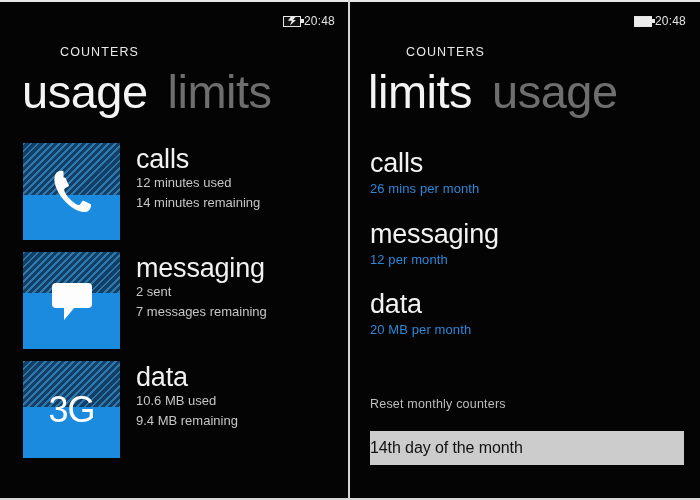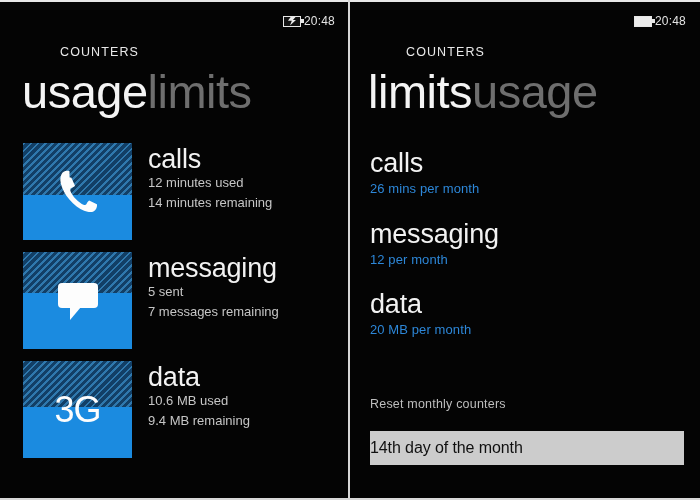--- a/index.html
+++ b/index.html
@@ -120,20 +120,21 @@
     margin-left: 36px;
   }
   .phone.right .app-title { left: 22px; }
 
   .pivot {
     position: absolute;
     top: 68px;
     left: 22px;
     display: flex;
     align-items: center;
+    gap: 20px;
     white-space: nowrap;
   }
   .phone.right .pivot { left: 20px; }
 
   .pivot-item {
     font-size: 47px;
     line-height: 1;
     font-weight: 300;
     letter-spacing: -0.5px;
   }
@@ -155,21 +156,20 @@
   }
 
   .tile {
     position: relative;
     width: 97px;
     height: 97px;
     margin-left: 23px;
     flex: 0 0 auto;
     overflow: hidden;
     background: #0c4a6e;
-    padding-left: 12px;
   }
   
   .tile .hatch {
     position: absolute;
     left: 0; top: 0;
     width: 100%; height: 100%;
     background-color: #1d5584;
     background-image: repeating-linear-gradient(
       135deg,
       #2f78ad 0px, #2f78ad 2px,
@@ -314,21 +314,21 @@
           <div class="fill" style="height:58%"></div>
           <div class="glyph">
             <svg width="48" height="44" viewBox="0 0 48 44" aria-hidden="true">
               <rect x="4" y="4" width="40" height="25" rx="4" ry="4" fill="#fdfdfd"></rect>
               <path fill="#fdfdfd" d="M16 27 L16 41 L27 28 Z"></path>
             </svg>
           </div>
         </div>
         <div class="usage-text">
           <div class="usage-name">messaging</div>
-          <div class="usage-sub">5 sent</div>
+          <div class="usage-sub">2 sent</div>
           <div class="usage-sub">7 messages remaining</div>
         </div>
       </div>
 
       <div class="usage-row">
         <div class="tile">
           <div class="hatch"></div>
           <div class="fill" style="height:53%"></div>
           <div class="glyph">
             <span class="g3">3G</span>

